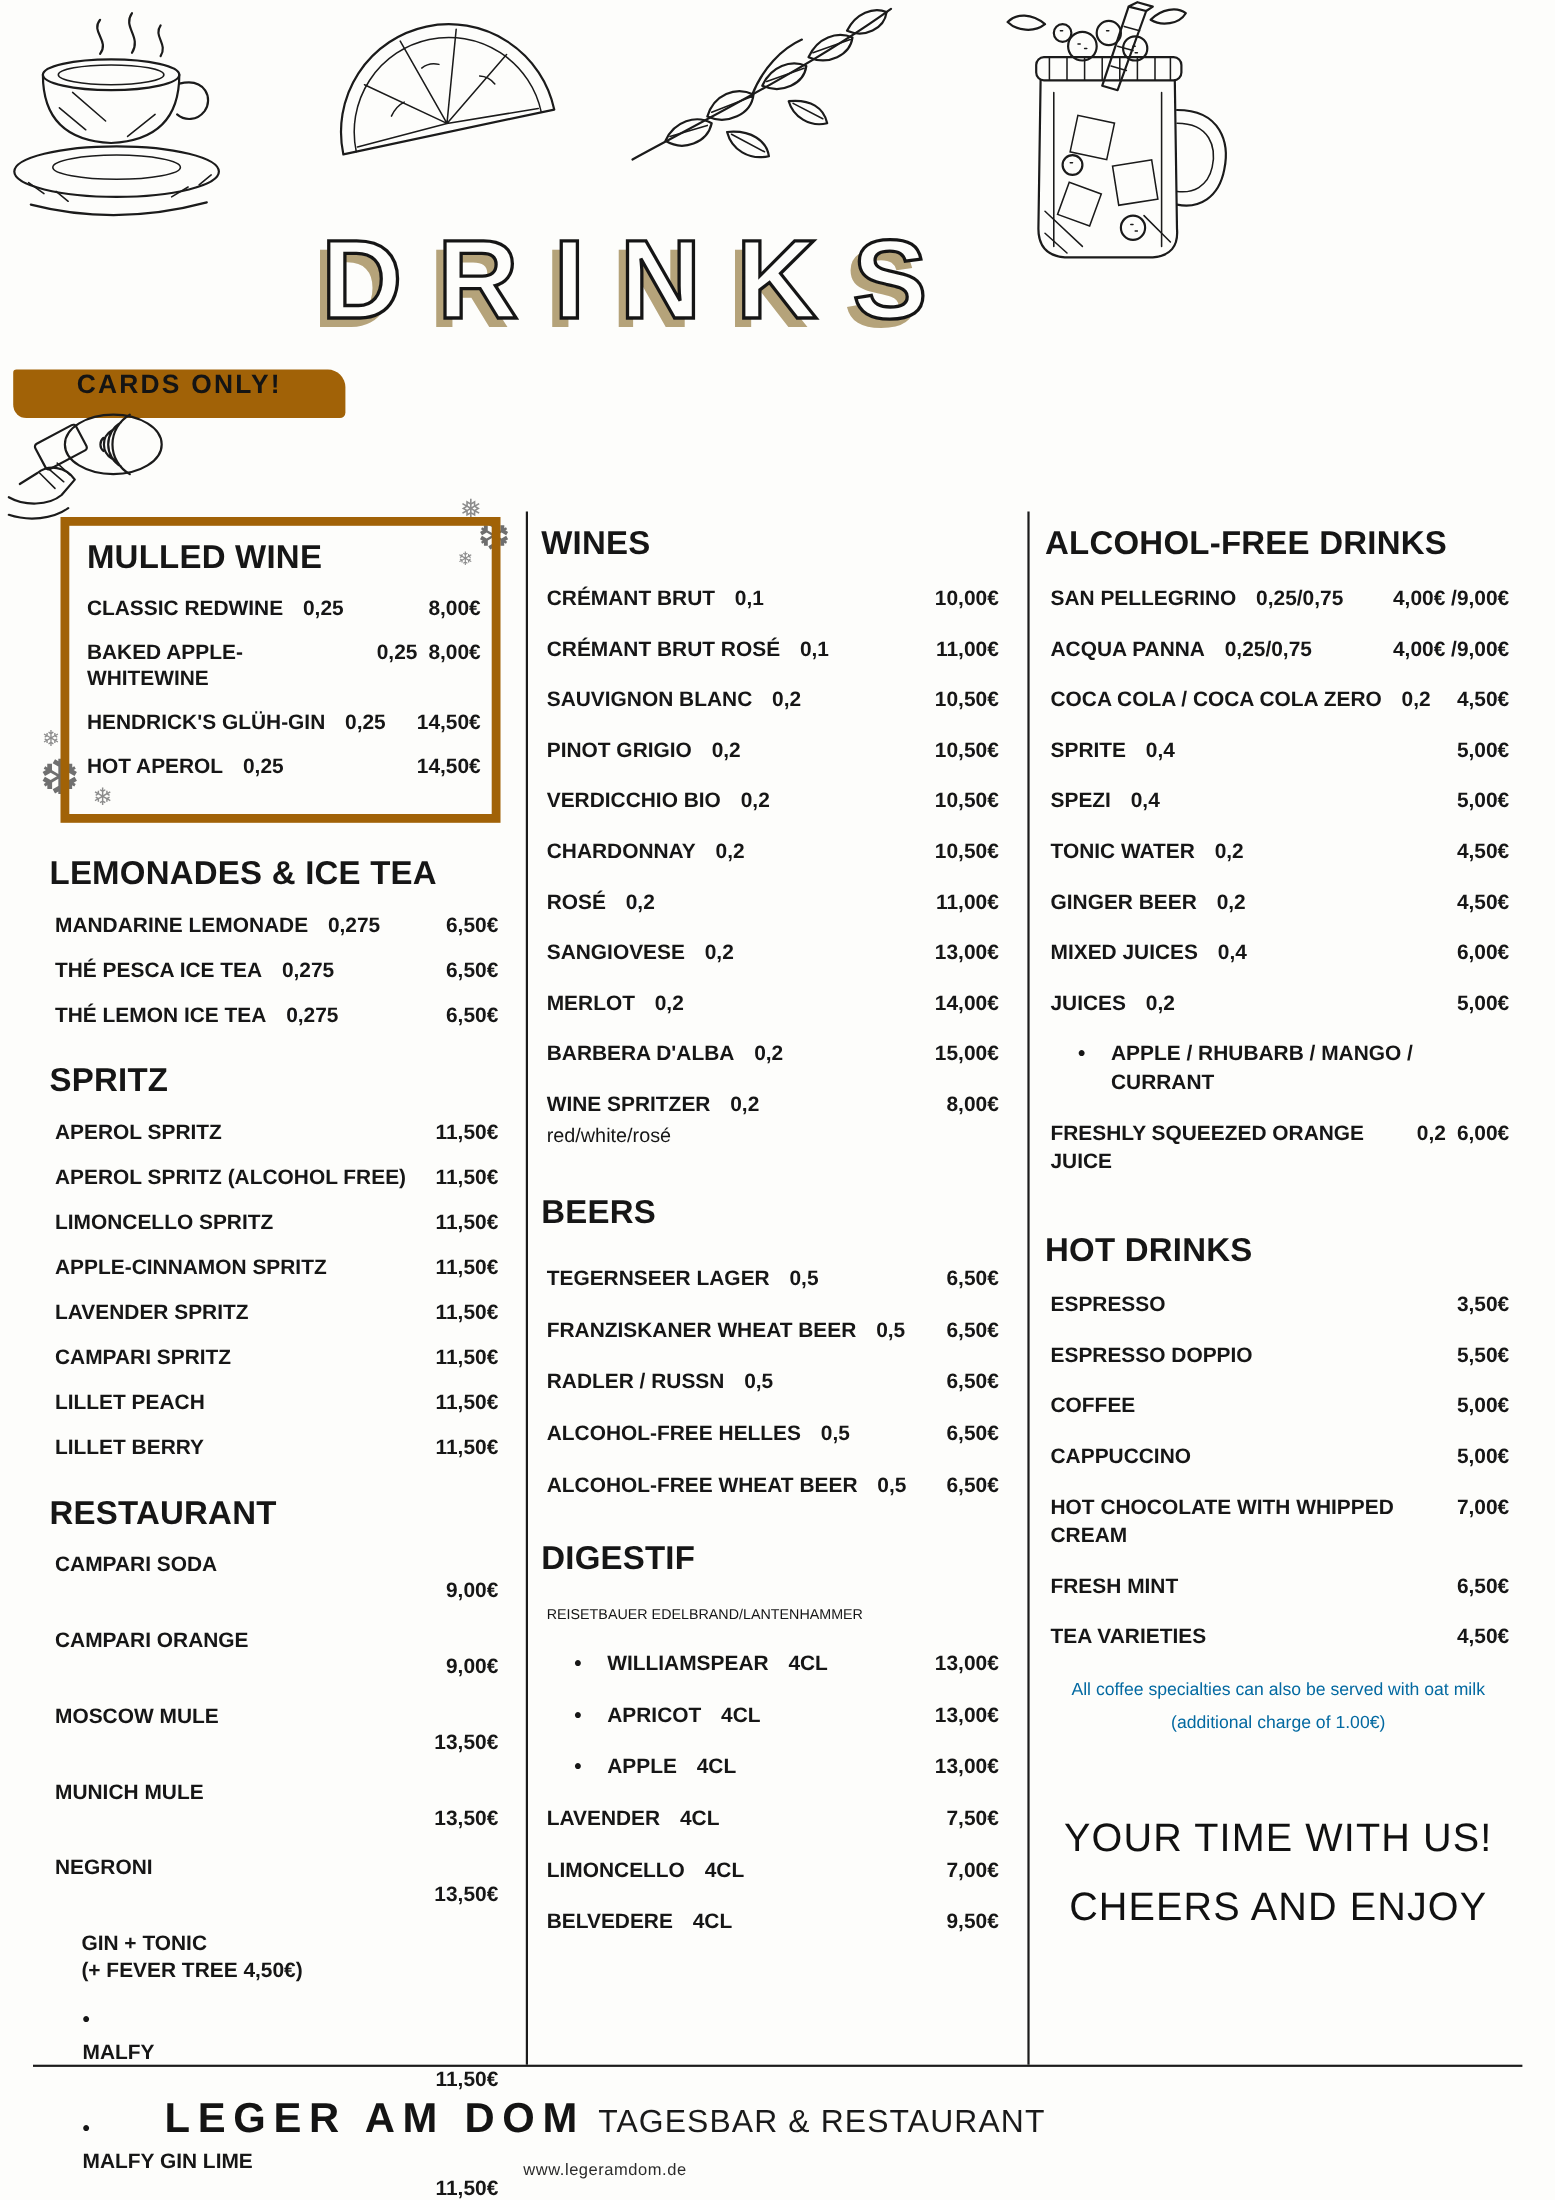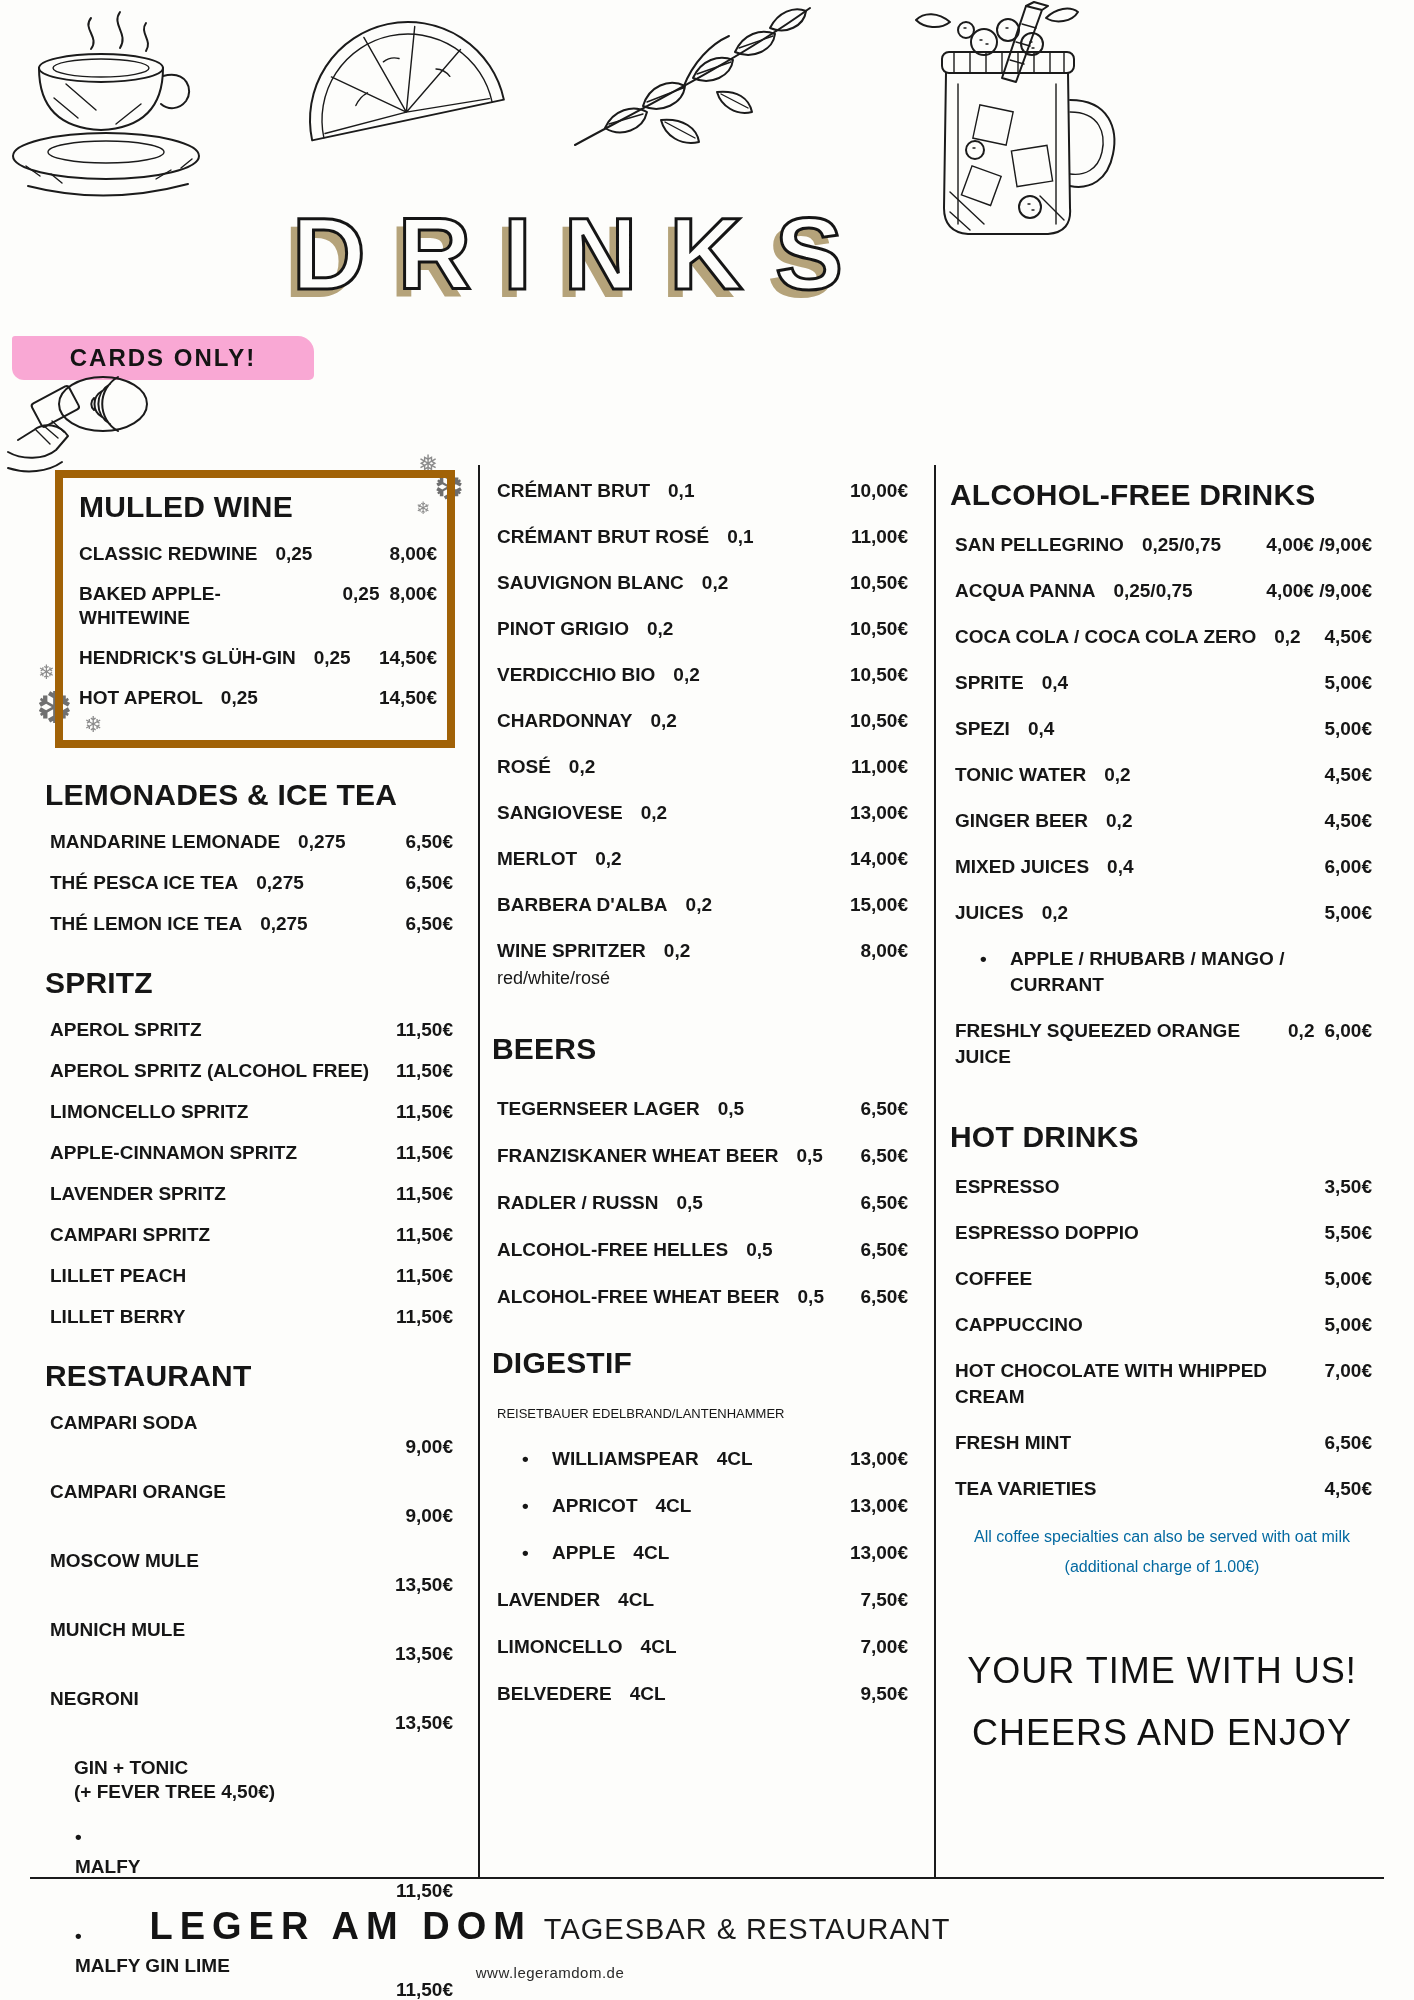--- a/index.html
+++ b/index.html
@@ -2,22 +2,22 @@
 <html><head>
 <meta charset="utf-8">
 <style>
   html,body{margin:0;padding:0;background:#e9e9e9;}
   .page{position:relative;width:1414px;height:2000px;margin:0 auto;background:#fdfdfb;
         font-family:"Liberation Sans",sans-serif;color:#161616;overflow:hidden;}
   .deco{position:absolute;}
   .deco svg{display:block;}
 
   
-  .badge{position:absolute;left:12px;top:336px;width:302px;height:44px;background:#f9a8d4;
-         border-radius:3px 16px 5px 12px;display:flex;align-items:center;justify-content:center;}
+  .badge{position:absolute;left:12px;top:336px;width:302px;height:44px;background:#a16207;
+         border-radius:3px 16px 5px 12px;display:flex;align-items:flex-start;justify-content:center;}
   .badge-label{font-size:24px;font-weight:700;letter-spacing:2px;color:#141414;}
   .contactless{position:absolute;left:6px;top:372px;}
 
   
   .drinks-title{position:absolute;left:292px;top:198px;width:620px;height:130px;}
   .drinks-title span{position:absolute;left:0;top:0;white-space:nowrap;
       font-size:102px;font-weight:700;letter-spacing:32px;line-height:112px;}
   .title-shadow{color:#b5a37a;transform:translate(-8px,8px);}
   .title-front{color:#fdfdfb;-webkit-text-stroke:3px #151515;}
 
@@ -304,20 +304,21 @@
         <div class="row bullet">
           <span class="bdot">•</span>
           <span class="iname">HENDRICK'S</span>
           <span class="price">12,00€</span>
         </div>
       </div>
     </div>
   <div class="divider" id="divider1"></div>
   <div class="col" id="col2">
       <div class="section">
+        <div class="sec-heading">WINES</div>
         <div class="row">
           <span class="iname">CRÉMANT BRUT</span>
           <span class="qty">0,1</span>
           <span class="price">10,00€</span>
         </div>
         <div class="row">
           <span class="iname">CRÉMANT BRUT ROSÉ</span>
           <span class="qty">0,1</span>
           <span class="price">11,00€</span>
         </div>

